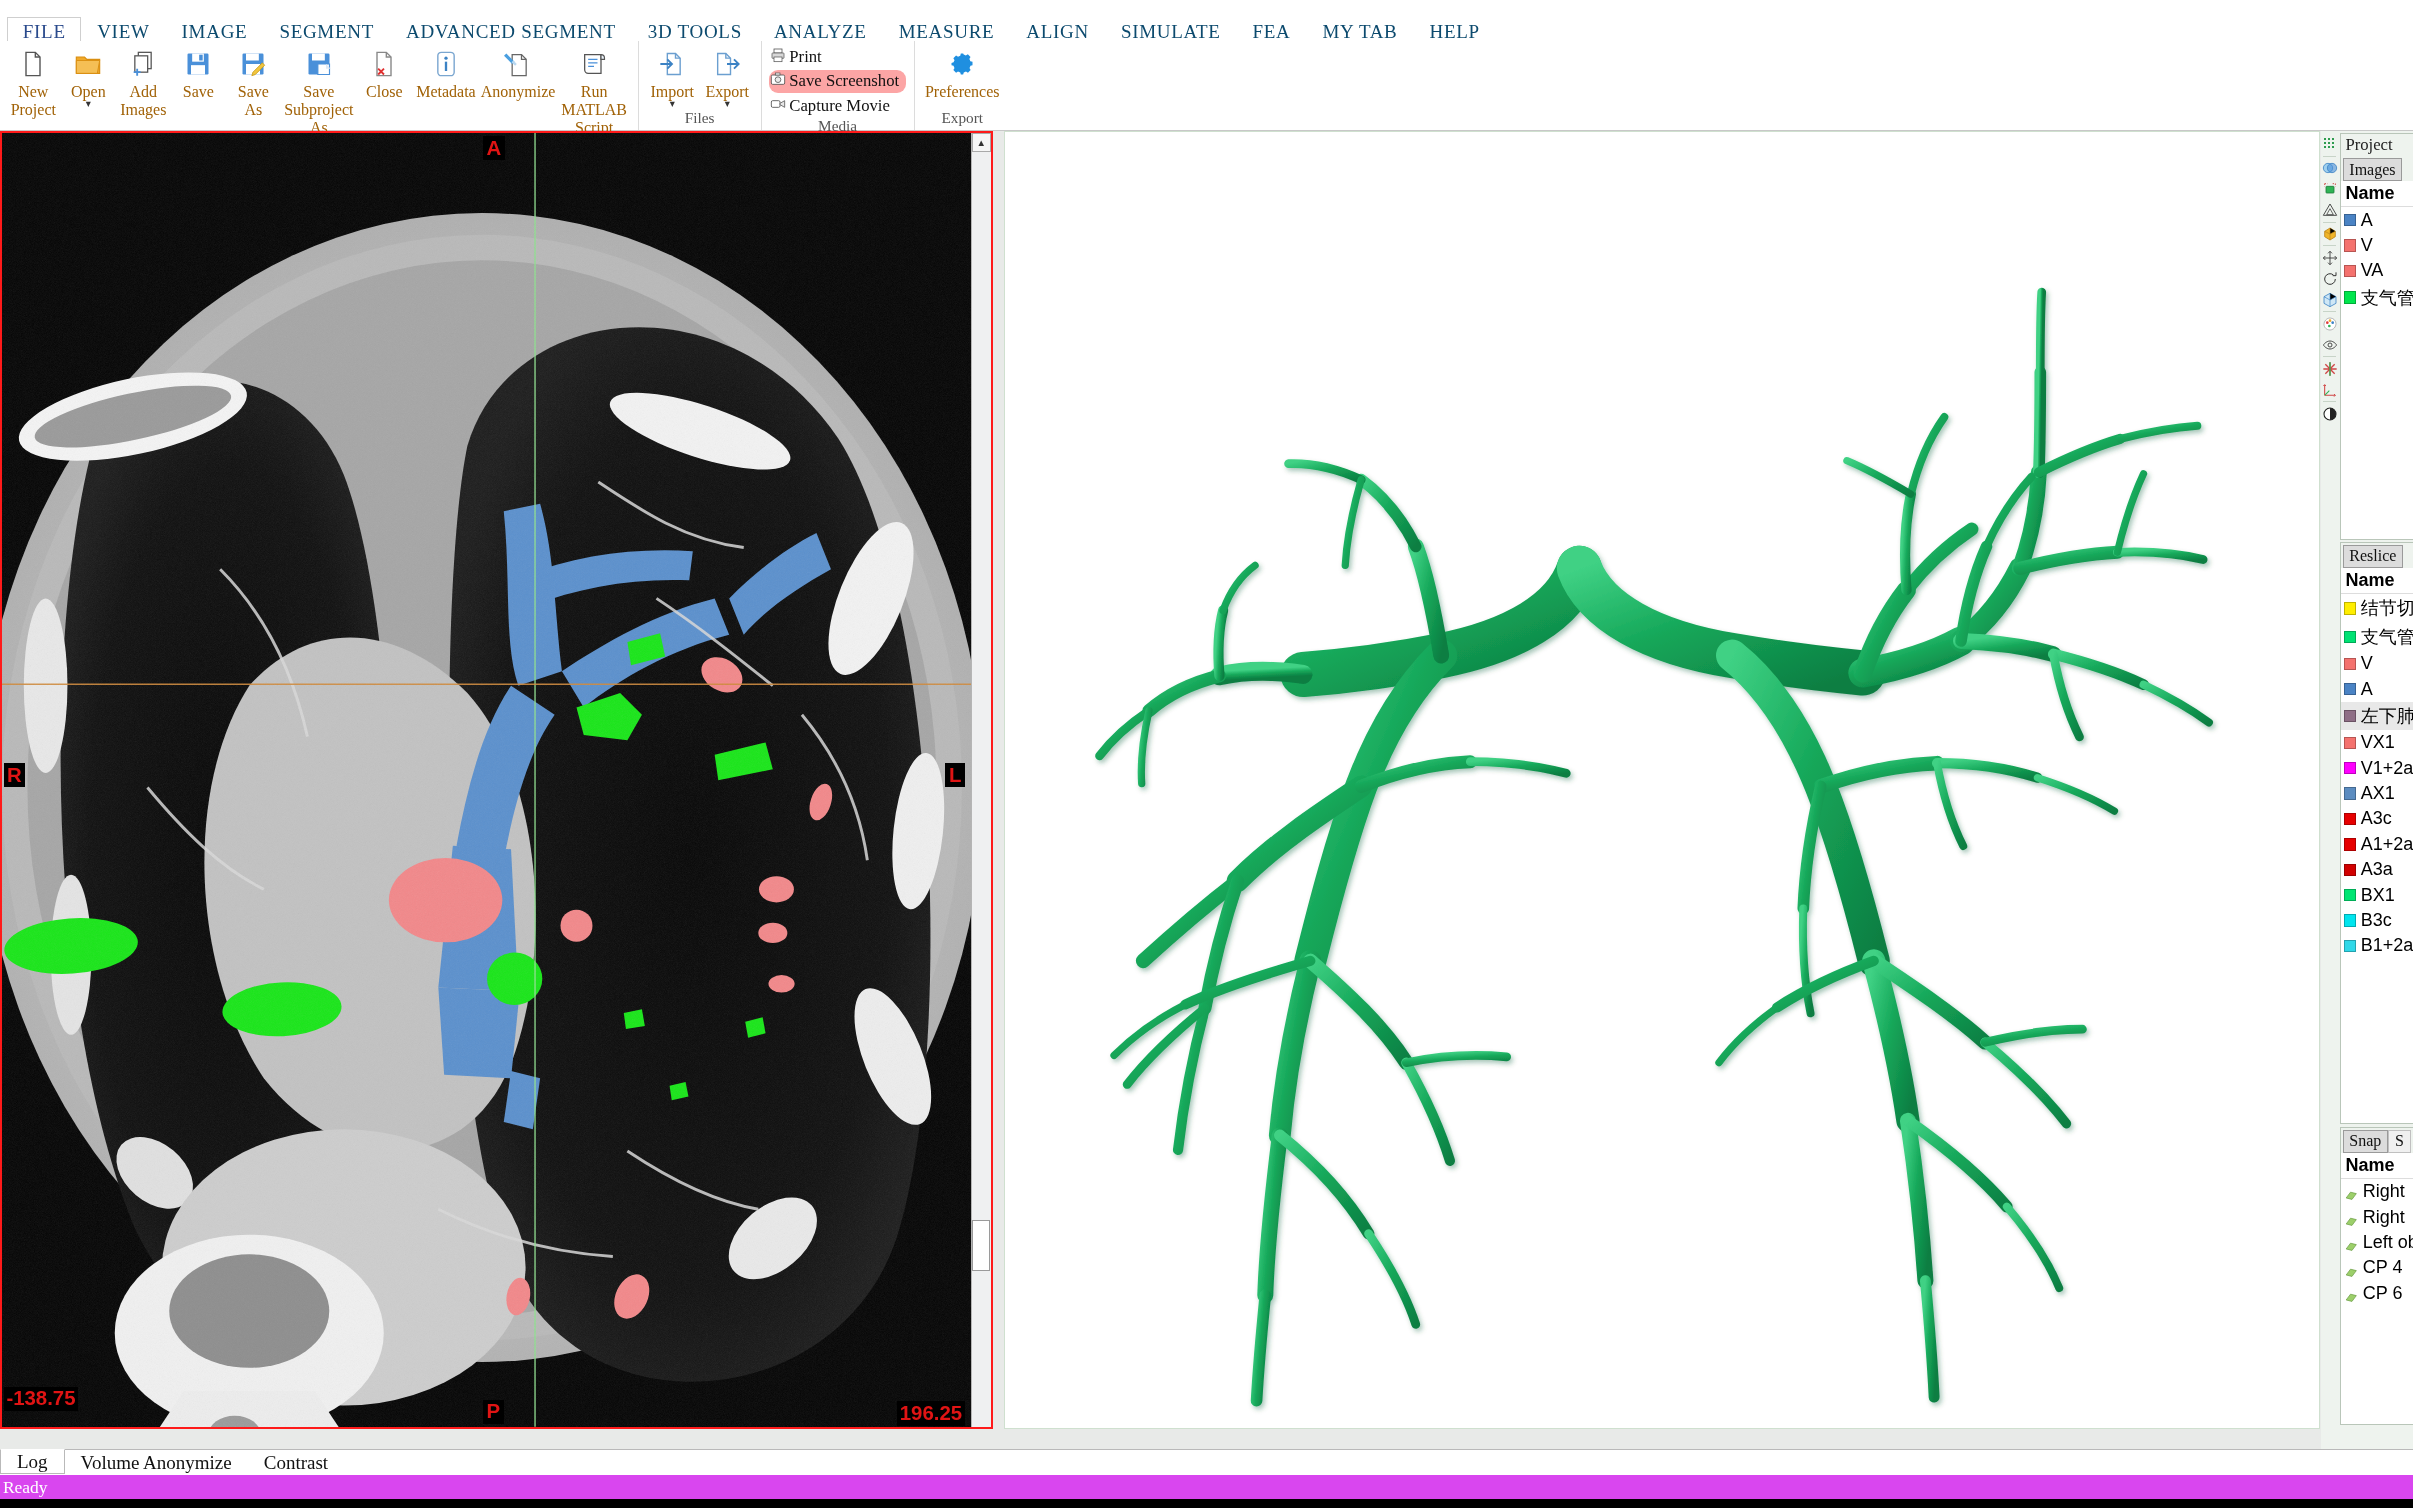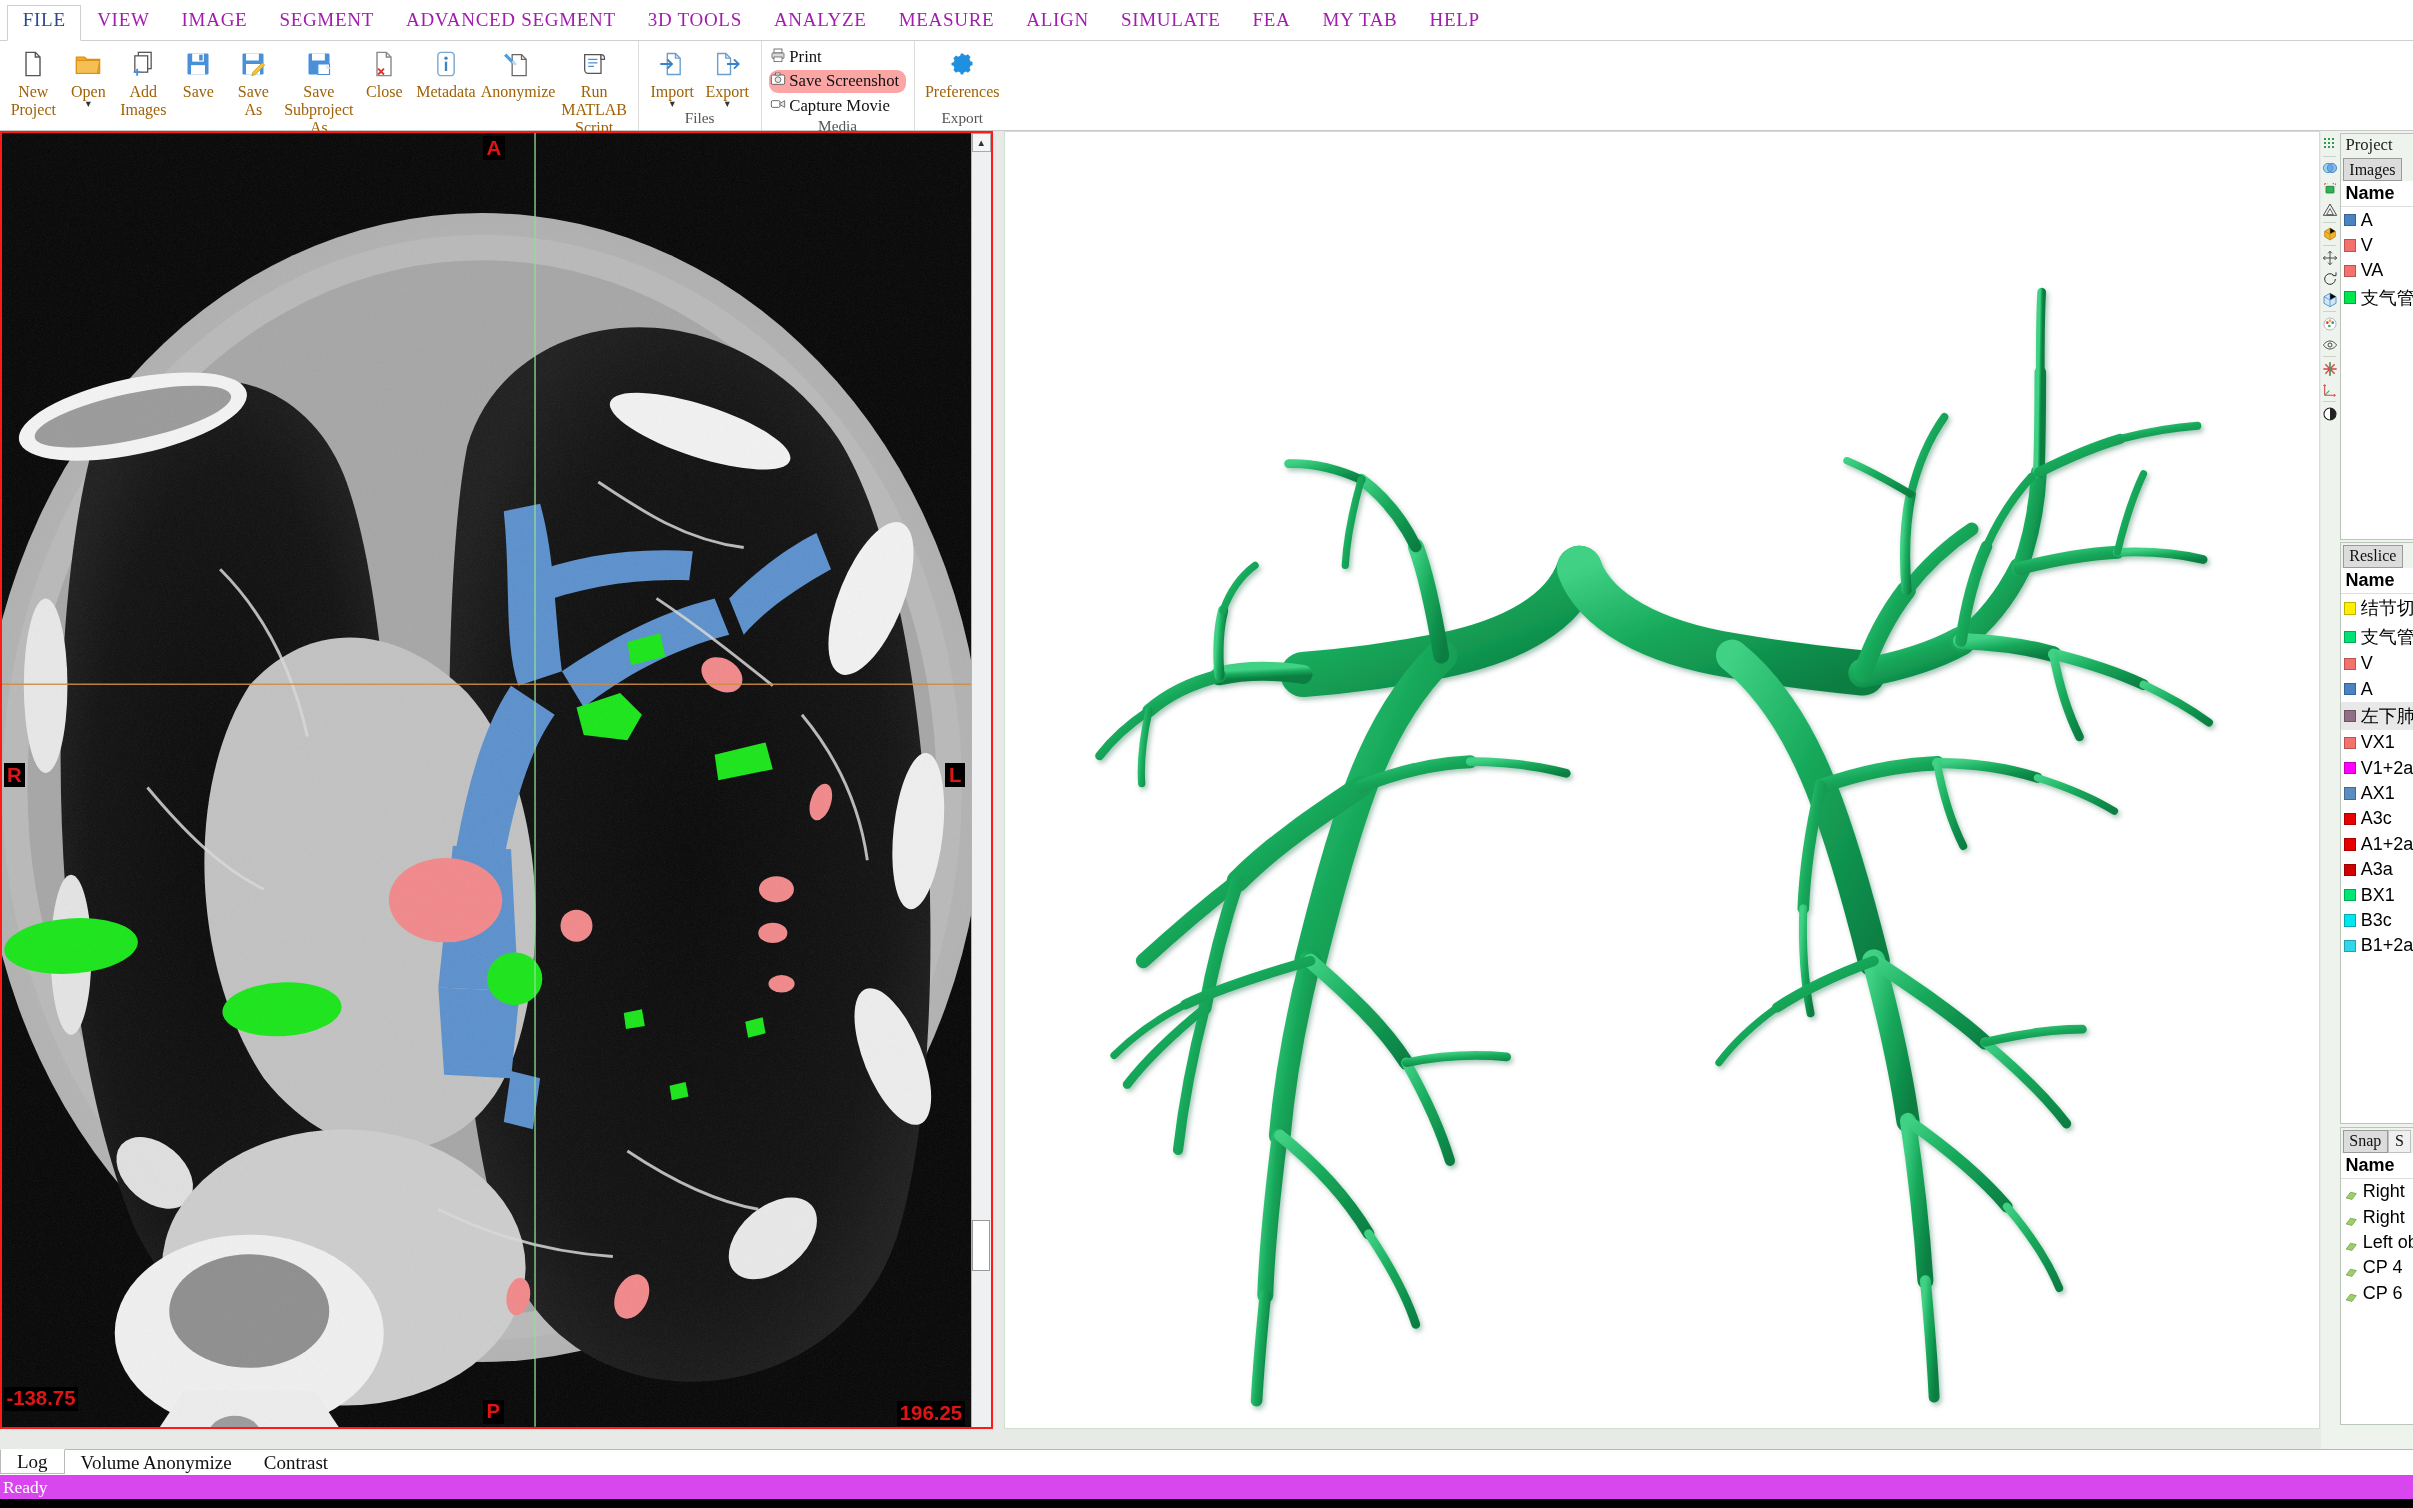--- a/index.html
+++ b/index.html
@@ -5,26 +5,26 @@
   * { box-sizing: border-box; margin: 0; padding: 0; }
   html, body {
     width: 2413px; height: 1508px;
     font-family: "Liberation Serif", serif;
     background: #ffffff; overflow: hidden;
   }
   #app { position: relative; width: 2413px; height: 1508px; background:#fff; }
 
   
   .menubar {
-    position:absolute; top:0; left:0; width:2413px; height:41px;
+    position:absolute; top:12px; left:0; width:2413px; height:41px;
     background:#ffffff; border-bottom:0.7px solid #cfcfcf;
     display:flex; align-items:flex-end; padding-left:7.3px; gap:0;
   }
   .menu-item {
-    font-size:19px; letter-spacing:0.7px; color:#a21caf;
+    font-size:19px; letter-spacing:0.7px; color:#0c4a6e;
     padding:2.9px 16px 8.7px 16px; cursor:default; white-space:nowrap;
     font-family:"Liberation Serif", serif;
   }
   .menu-item.active {
     color:#2a4a8c; background:#fff;
     border:0.7px solid #cfcfcf; border-bottom:0.7px solid #fff;
     padding:2.9px 14.5px 8.7px 14.5px; position:relative; top:0.7px;
   }
 
   

